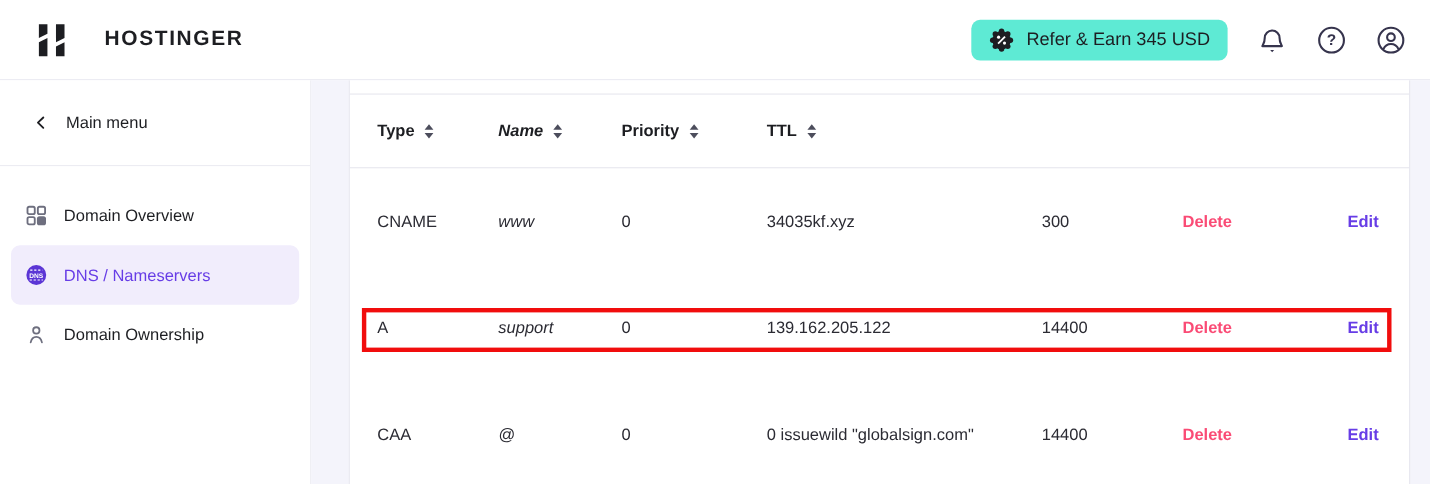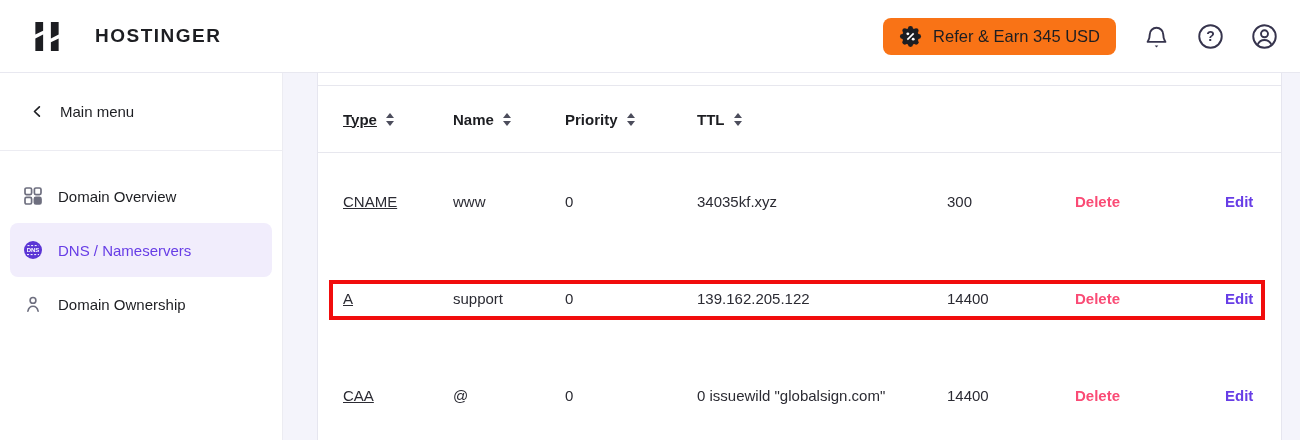--- a/index.html
+++ b/index.html
@@ -6,21 +6,21 @@
   html,body { width:1300px; height:440px; overflow:hidden; background:#fff;
     font-family:"Liberation Sans", sans-serif; color:#1d1e22; }
 
   
   .topbar { height:73px; background:#fff; border-bottom:1px solid #e8e8f0;
     display:flex; align-items:center; justify-content:space-between;
     padding:0 22px 0 32px; }
   .brand { display:flex; align-items:center; gap:33px; }
   .brand-name { font-size:19px; font-weight:800; letter-spacing:1.5px; color:#1d1e22; }
   .topbar-right { display:flex; align-items:center; gap:27px; }
-  .refer-pill { display:flex; align-items:center; gap:11px; background:#f97316;
+  .refer-pill { display:flex; align-items:center; gap:11px; background:#5eead4;
     border:none; border-radius:8px; height:37px; padding:0 16px; cursor:pointer; }
   .refer-pill span { font-size:16.5px; color:#1d1e22; }
   .icon-btn { background:none; border:none; padding:0; width:27px; height:27px; cursor:pointer; }
 
   
   .layout { display:flex; height:367px;justify-content:center; }
   .sidebar { width:283px; background:#fff; border-right:1px solid #ececf2; flex:none; }
   .main-menu-row { height:78px; display:flex; align-items:center; gap:15px;
     padding-left:30px; border-bottom:1px solid #ececf2; cursor:pointer; }
   .main-menu-row .label { font-size:15px; font-weight:500; color:#1d1e22; }
@@ -39,21 +39,21 @@
     border-bottom:1px solid #e7e7ee; padding-left:25px; }
   .th { font-weight:700; font-size:15px; color:#1d1e22; display:flex;
     align-items:center; cursor:pointer; }
   .sort { display:inline-flex; flex-direction:column; gap:3px; margin-left:9px; }
   .sort .up { width:0; height:0; border-left:4px solid transparent;
     border-right:4px solid transparent; border-bottom:5px solid #4c4d5c; }
   .sort .down { width:0; height:0; border-left:4px solid transparent;
     border-right:4px solid transparent; border-top:5px solid #4c4d5c; }
   .trow { display:flex; align-items:center; height:97px; padding-left:25px;
     font-size:15px; color:#2b2b33; }
-  .c0 { width:110px;text-decoration:underline; } .c1 { width:112px; } .c2 { width:132px; }
+  .c0 { width:110px; } .c1 { width:112px;font-style:italic; } .c2 { width:132px; }
   .c3 { width:250px; } .c4 { width:110px; }
   .c5 { width:122px; padding-left:18px; } .c6 { flex:1; padding-left:18px; }
   .c3 .cell-inner { display:block; max-width:198px; word-break:break-all; line-height:26px; }
   .action-link { font-size:15px; font-weight:700; text-decoration:none; cursor:pointer; }
   .action-link.delete { color:#fa4b75; }
   .action-link.edit { color:#673de6;margin-left:28px; }
 
   .highlight-box { position:absolute; left:46px; top:207px; width:936px; height:40px;
     border:4px solid #f10d0d; pointer-events:none; }
 </style>

